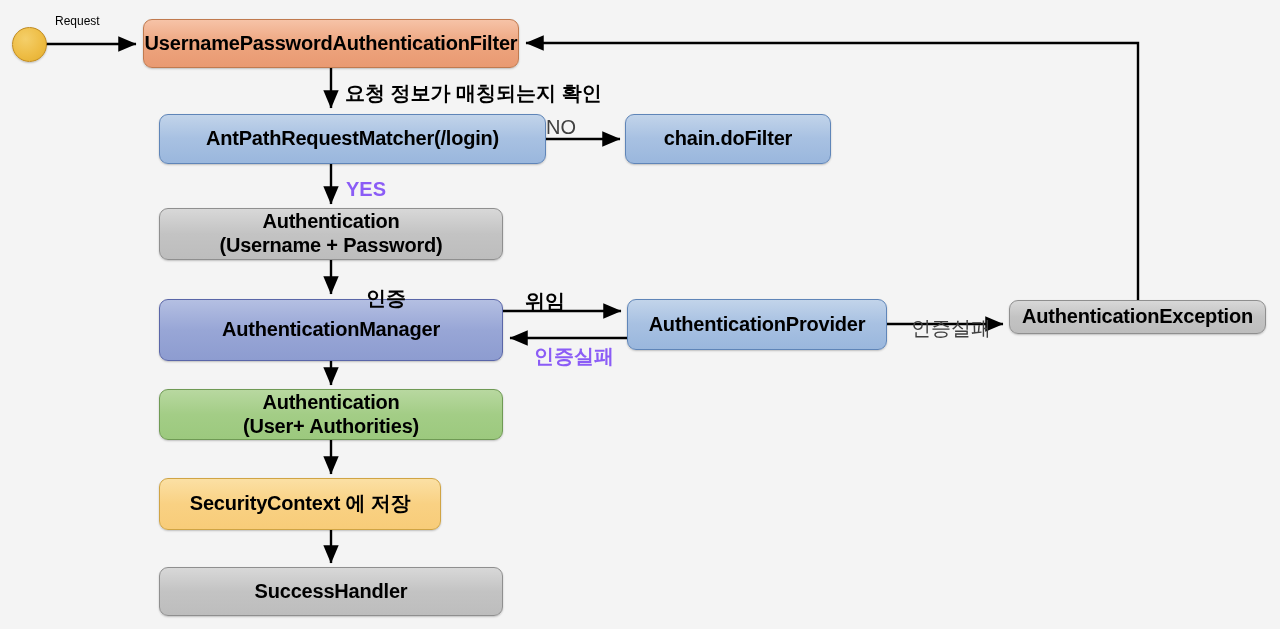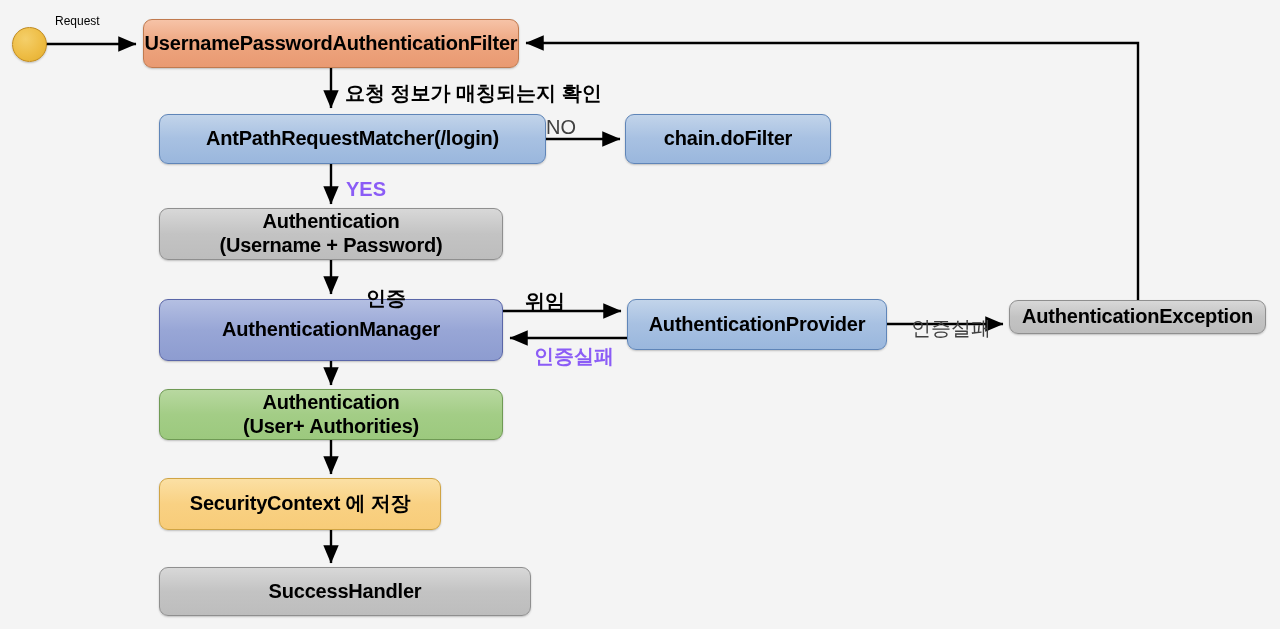--- a/index.html
+++ b/index.html
@@ -149,21 +149,21 @@
 
   <div class="node blue" style="left:627px; top:299px; width:260px; height:51px;">AuthenticationProvider</div>
 
   <div class="node gray" style="left:1009px; top:300px; width:257px; height:34px;">AuthenticationException</div>
 
   <div class="node green" style="left:159px; top:389px; width:344px; height:51px;">Authentication
 (User+ Authorities)</div>
 
   <div class="node yellow" style="left:159px; top:478px; width:282px; height:52px;">SecurityContext 에 저장</div>
 
-  <div class="node gray" style="left:159px; top:567px; width:372px; height:49px;">SuccessHandler</div>
+  <div class="node gray" style="left:159px; top:567px; width:344px; height:49px;">SuccessHandler</div>
 
   <div class="edge-label plain" style="left:55px; top:14px;">Request</div>
 
   <div class="edge-label bold" style="left:345px; top:80px;">요청 정보가 매칭되는지 확인</div>
 
   <div class="edge-label red" style="left:546px; top:116px;">NO</div>
 
   <div class="edge-label blue" style="left:346px; top:178px;">YES</div>
 
   <div class="edge-label bold" style="left:366px; top:285px;">인증</div>

